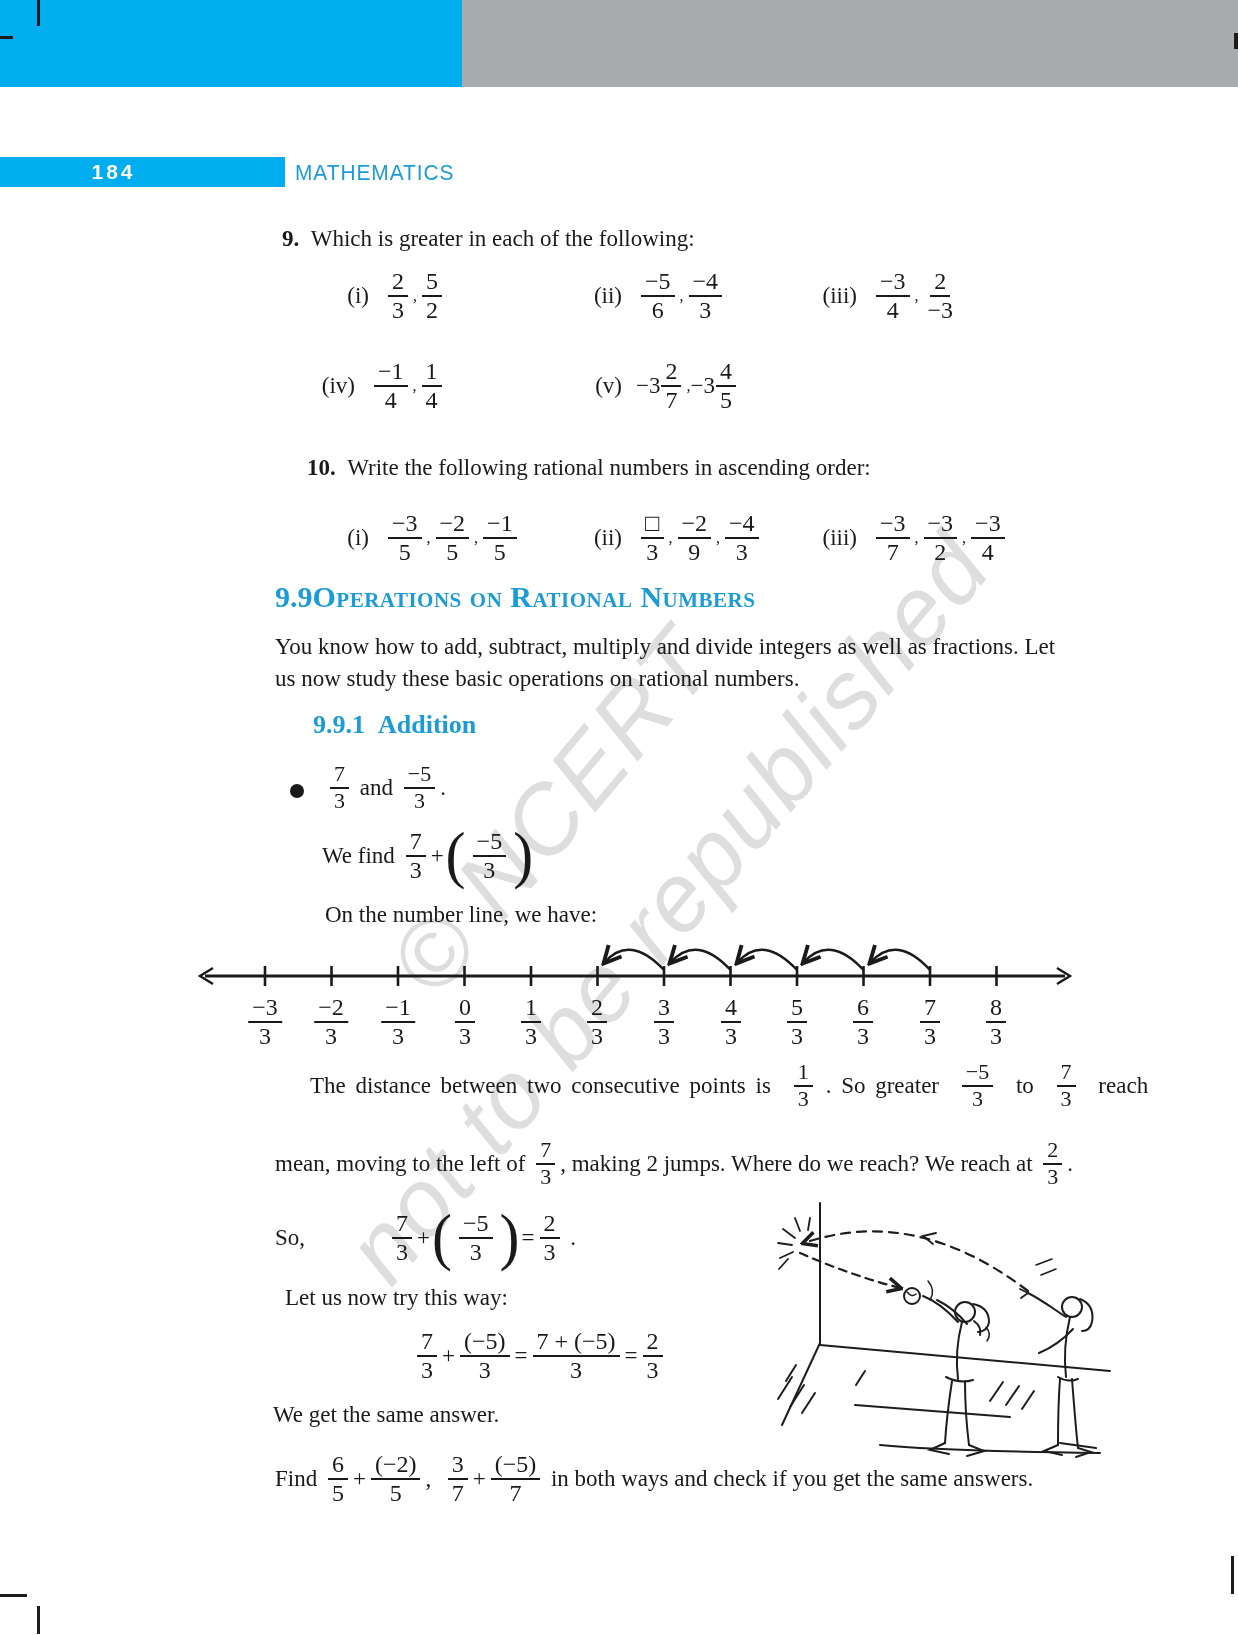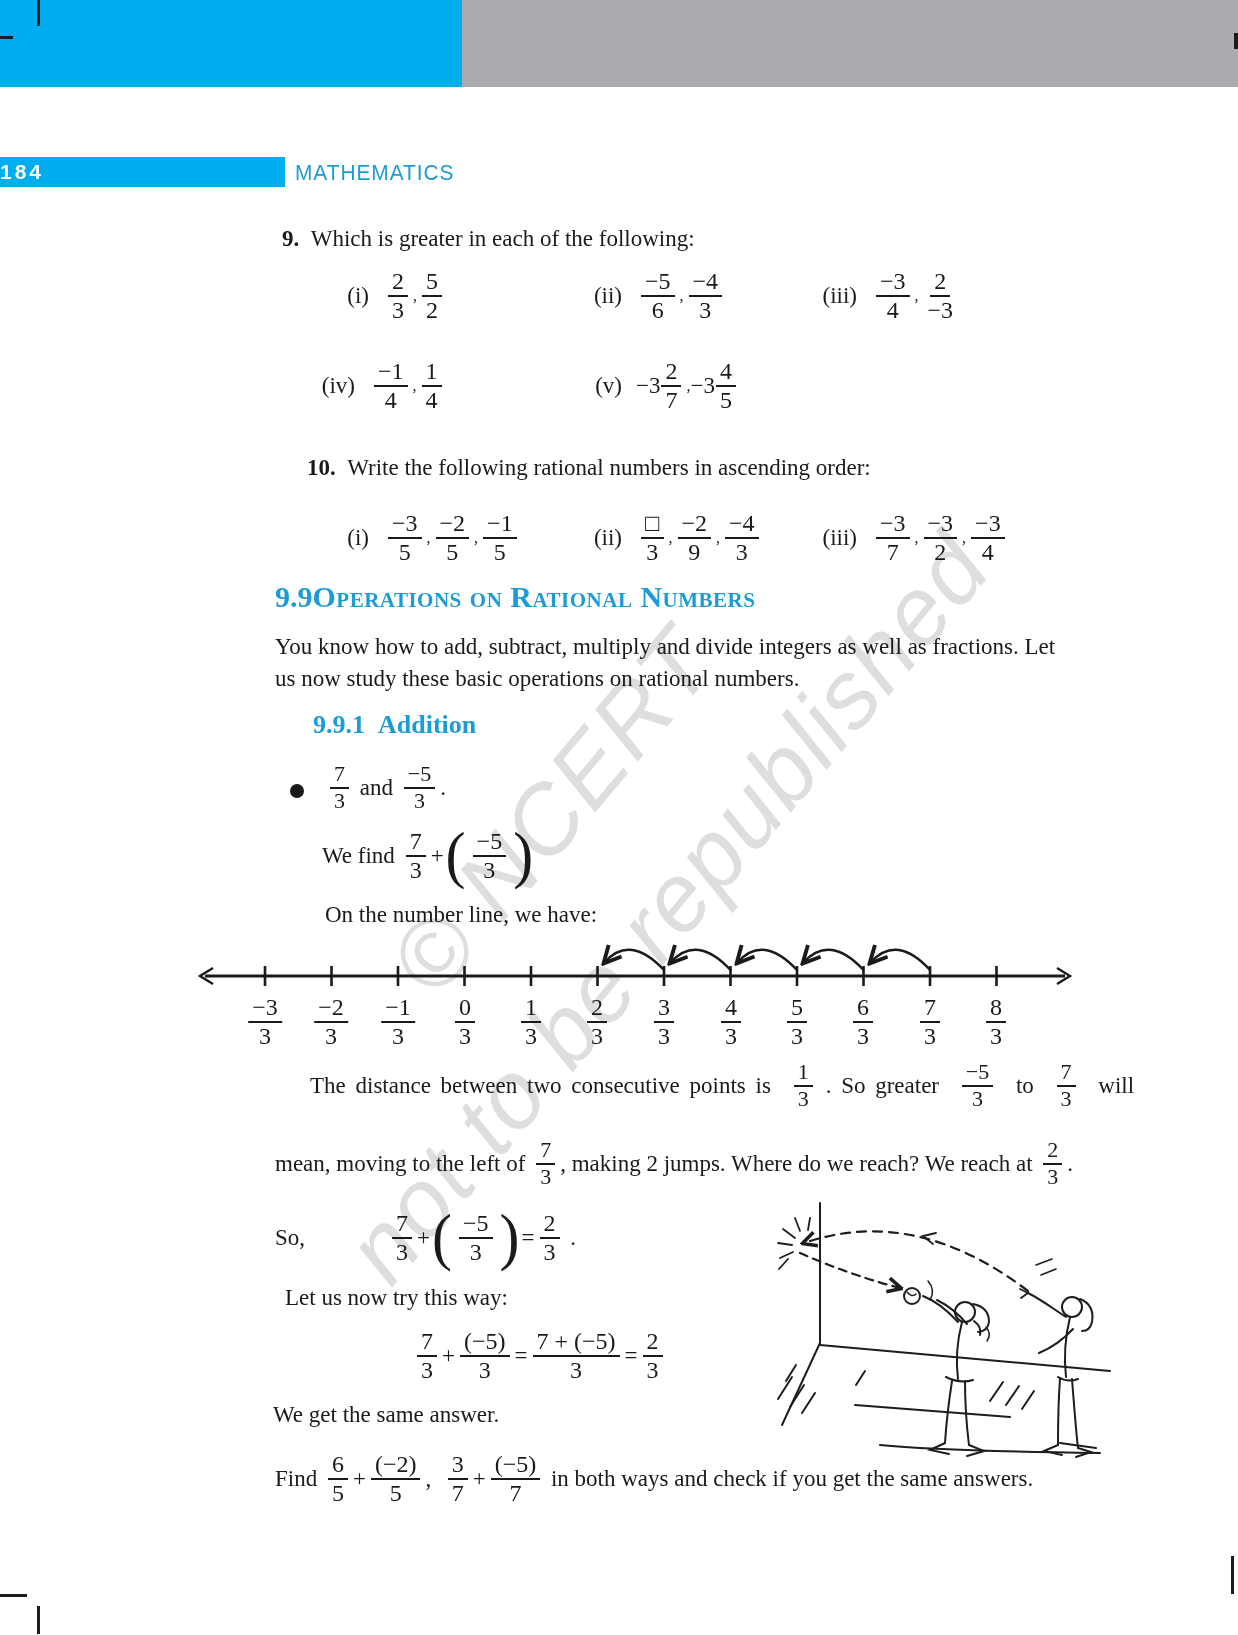--- a/index.html
+++ b/index.html
@@ -9,21 +9,21 @@
 
   
   .top-cyan{left:0;top:0;width:462px;height:87px;background:var(--accent,#00AEEF);}
   .top-gray{left:462px;top:0;width:776px;height:87px;background:var(--top-gray,#A9ABAE);}
 
   
   .mark{background:#1c1c1c;}
 
   
   .pagenum-box{left:0;top:157px;width:285px;height:30px;background:var(--accent,#00AEEF);
-      display:flex;align-items:center;justify-content:flex-start;padding-right:58px;box-sizing:border-box;}
+      display:flex;align-items:center;justify-content:center;padding-right:58px;box-sizing:border-box;}
   .pagenum-box span{color:#fff;font-family:"Liberation Sans",sans-serif;font-weight:bold;
       font-size:21px;letter-spacing:3px;}
   .subject{left:295px;top:160px;color:var(--heading,#1B9BD7);font-family:"Liberation Sans",sans-serif;
       font-size:22px;letter-spacing:1px;transform:scaleX(.95);transform-origin:left;}
 
   
   .watermark{left:110px;top:610px;width:1000px;height:500px;z-index:1;
       transform:rotate(-50deg);display:flex;flex-direction:column;justify-content:center;
       align-items:center;pointer-events:none;}
   .watermark div{font-family:"Liberation Sans",sans-serif;font-style:italic;font-weight:300;
@@ -353,21 +353,21 @@
       <span class="t">. So greater </span>
       <span class="frac small">
           <span class="n">−5</span>
           <span class="d">3</span>
         </span>
       <span class="t"> to </span>
       <span class="frac small">
           <span class="n">7</span>
           <span class="d">3</span>
         </span>
-      <span class="t"> will</span>
+      <span class="t"> reach</span>
     </div>
 
     <div class="abs row serif23" style="left:275px;top:1138px;">
       <span class="t">mean, moving to the left of </span>
       <span class="frac small">
           <span class="n">7</span>
           <span class="d">3</span>
         </span>
       <span class="t">, making 2 jumps. Where do we reach? We reach at </span>
       <span class="frac small">

